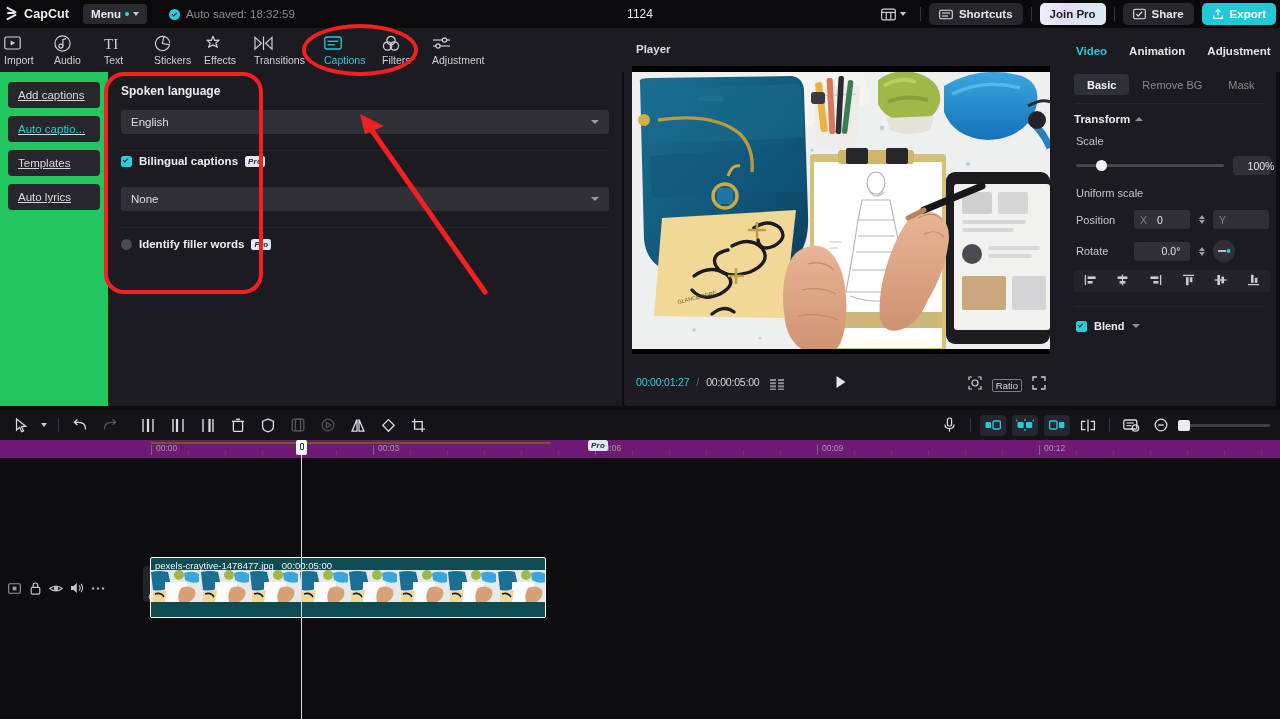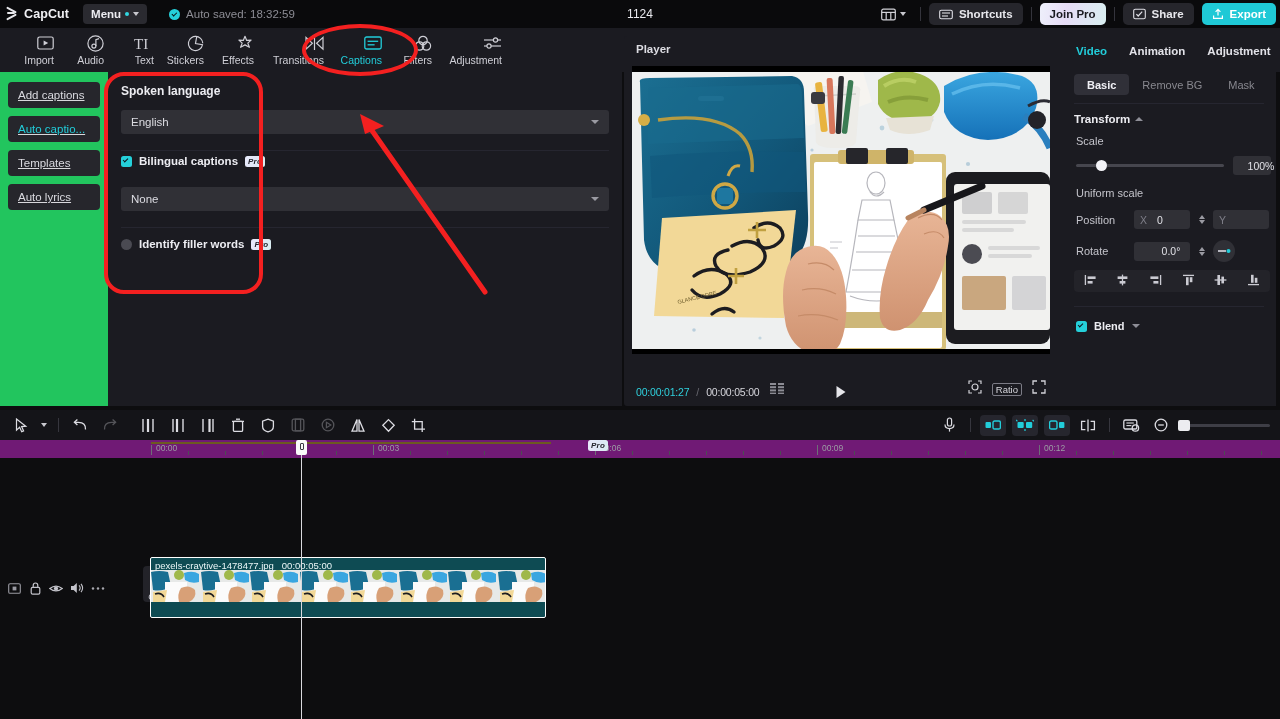--- a/index.html
+++ b/index.html
@@ -66,21 +66,21 @@
   .pill.export{ background:#1fc9d6; color:#ffffff; }
   .pill.export svg path, .pill.export svg rect{ stroke:#ffffff; }
 
   
   .tabbar{
     position:absolute; left:0; top:28px; width:1280px; height:44px;
     background:#1b1b21; display:flex; align-items:center; padding-left:4px;
   }
   .tab{
     width:50px; height:44px; display:flex; flex-direction:column;
-    align-items:flex-end; justify-content:center; gap:2px; cursor:pointer;
+    align-items:flex-start; justify-content:center; gap:2px; cursor:pointer;
     color:#cfcfd6; font-size:10.5px;
   }
   .tab.wide{ width:58px; }
   .tab.wider{ width:70px; }
   .tab.active{ color:#22cdda; }
   .tab .ic{ height:18px; display:flex; align-items:center; justify-content:center; }
   .tab .lb{ white-space:nowrap; }
 
   
   .leftnav{
@@ -141,21 +141,21 @@
   .burger{ margin-left:auto; display:flex; flex-direction:column; gap:3px; cursor:pointer; }
   .burger i{ display:block; width:14px; height:2px; background:#9a9aa2; }
   .stage{
     position:absolute; left:8px; top:30px; width:418px; height:288px;
     background:#000; display:flex; align-items:center; justify-content:center;
   }
   .frame{ position:relative; width:418px; height:285px; overflow:hidden; background:#0b0b0c; }
 
   .player-ctrl{
     position:absolute; left:0; bottom:8px; width:434px; height:22px;
-    display:flex; align-items:flex-end; padding:0 12px; gap:7px;
+    display:flex; align-items:flex-start; padding:0 12px; gap:7px;
   }
   .tc-cur{ font-size:10.5px; color:#2fd0dd; letter-spacing:-0.2px; }
   .tc-sep{ font-size:10.5px; color:#6a6a72; }
   .tc-tot{ font-size:10.5px; color:#d6d6dc; letter-spacing:-0.2px; }
   .play-tri{
     position:absolute; left:50%; transform:translateX(-50%);
     width:0;height:0;border-left:9px solid #e5e5ea;
     border-top:6px solid transparent;border-bottom:6px solid transparent; cursor:pointer;
   }
   .pc-right{ margin-left:auto; display:flex; align-items:center; gap:10px; }

